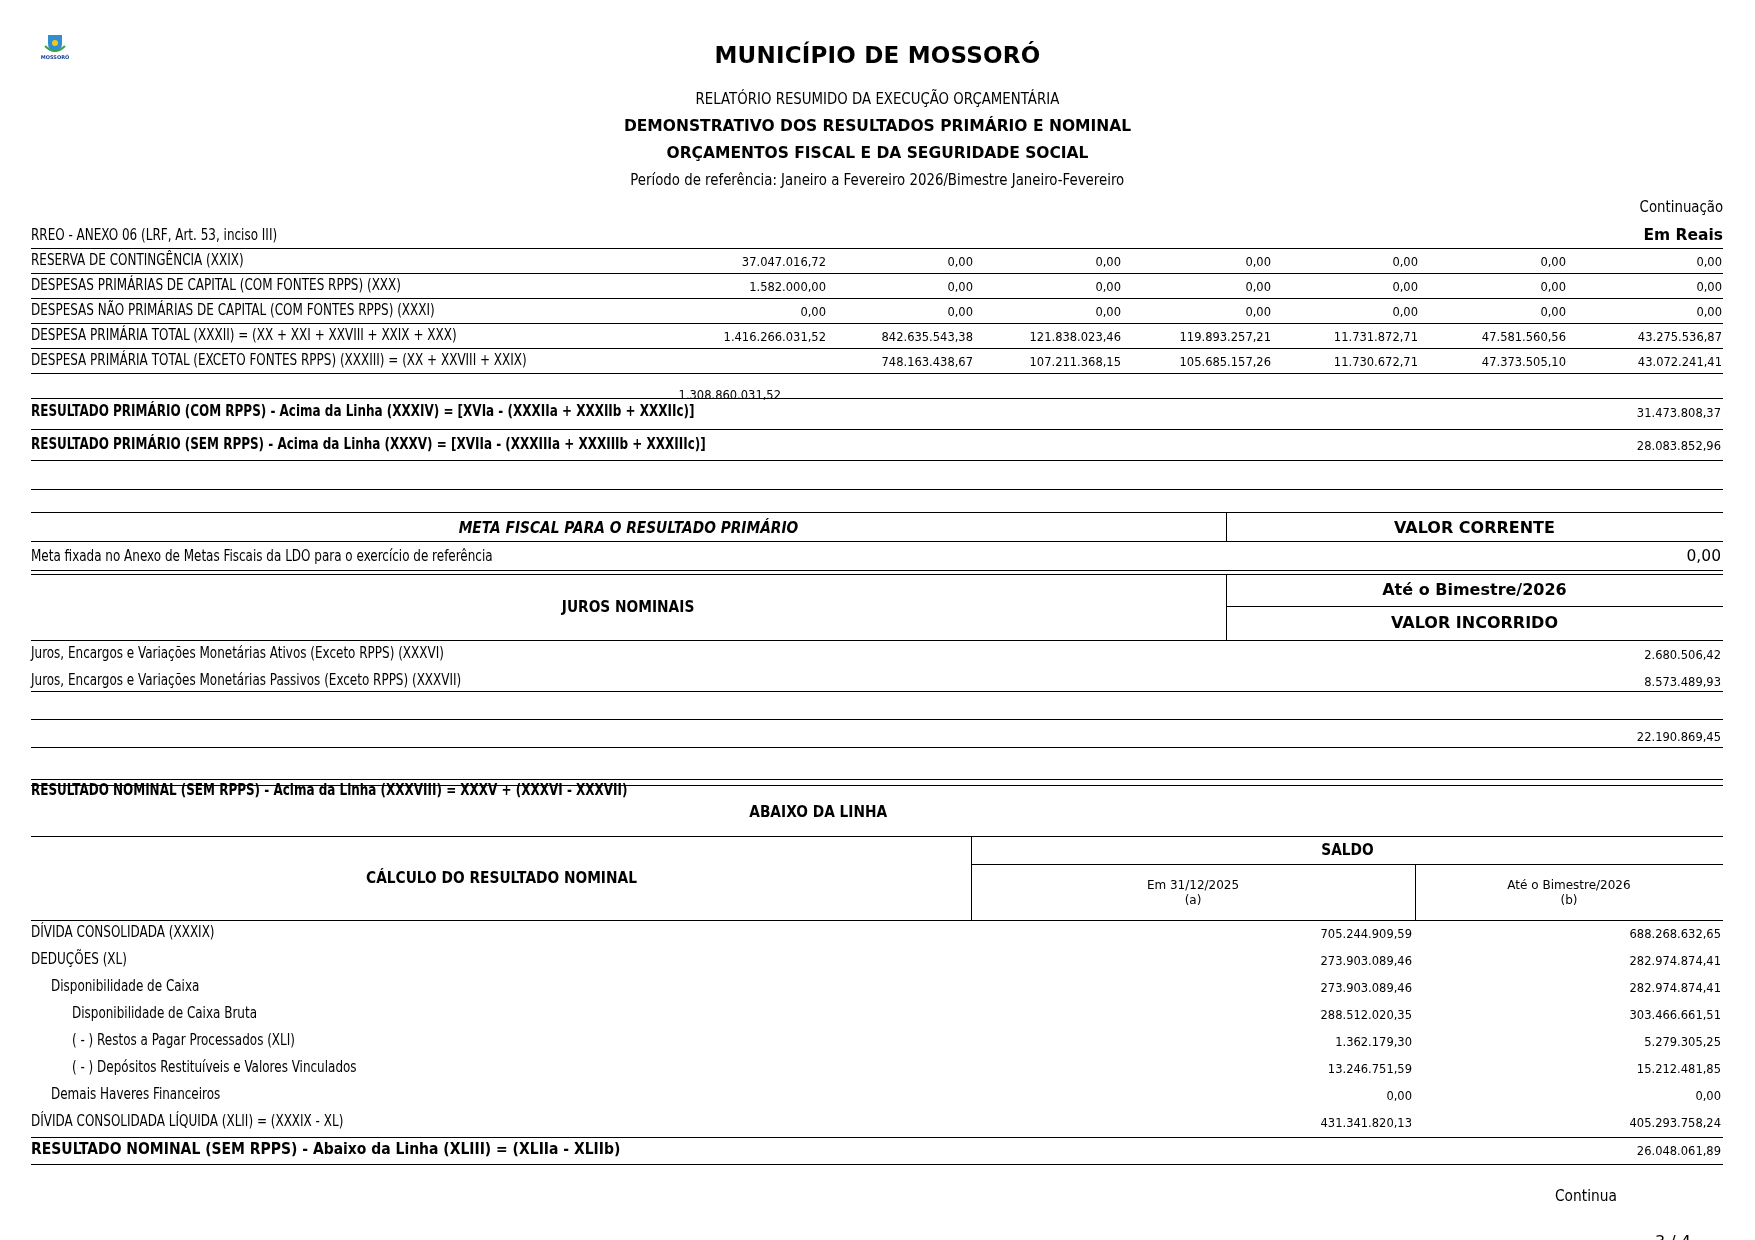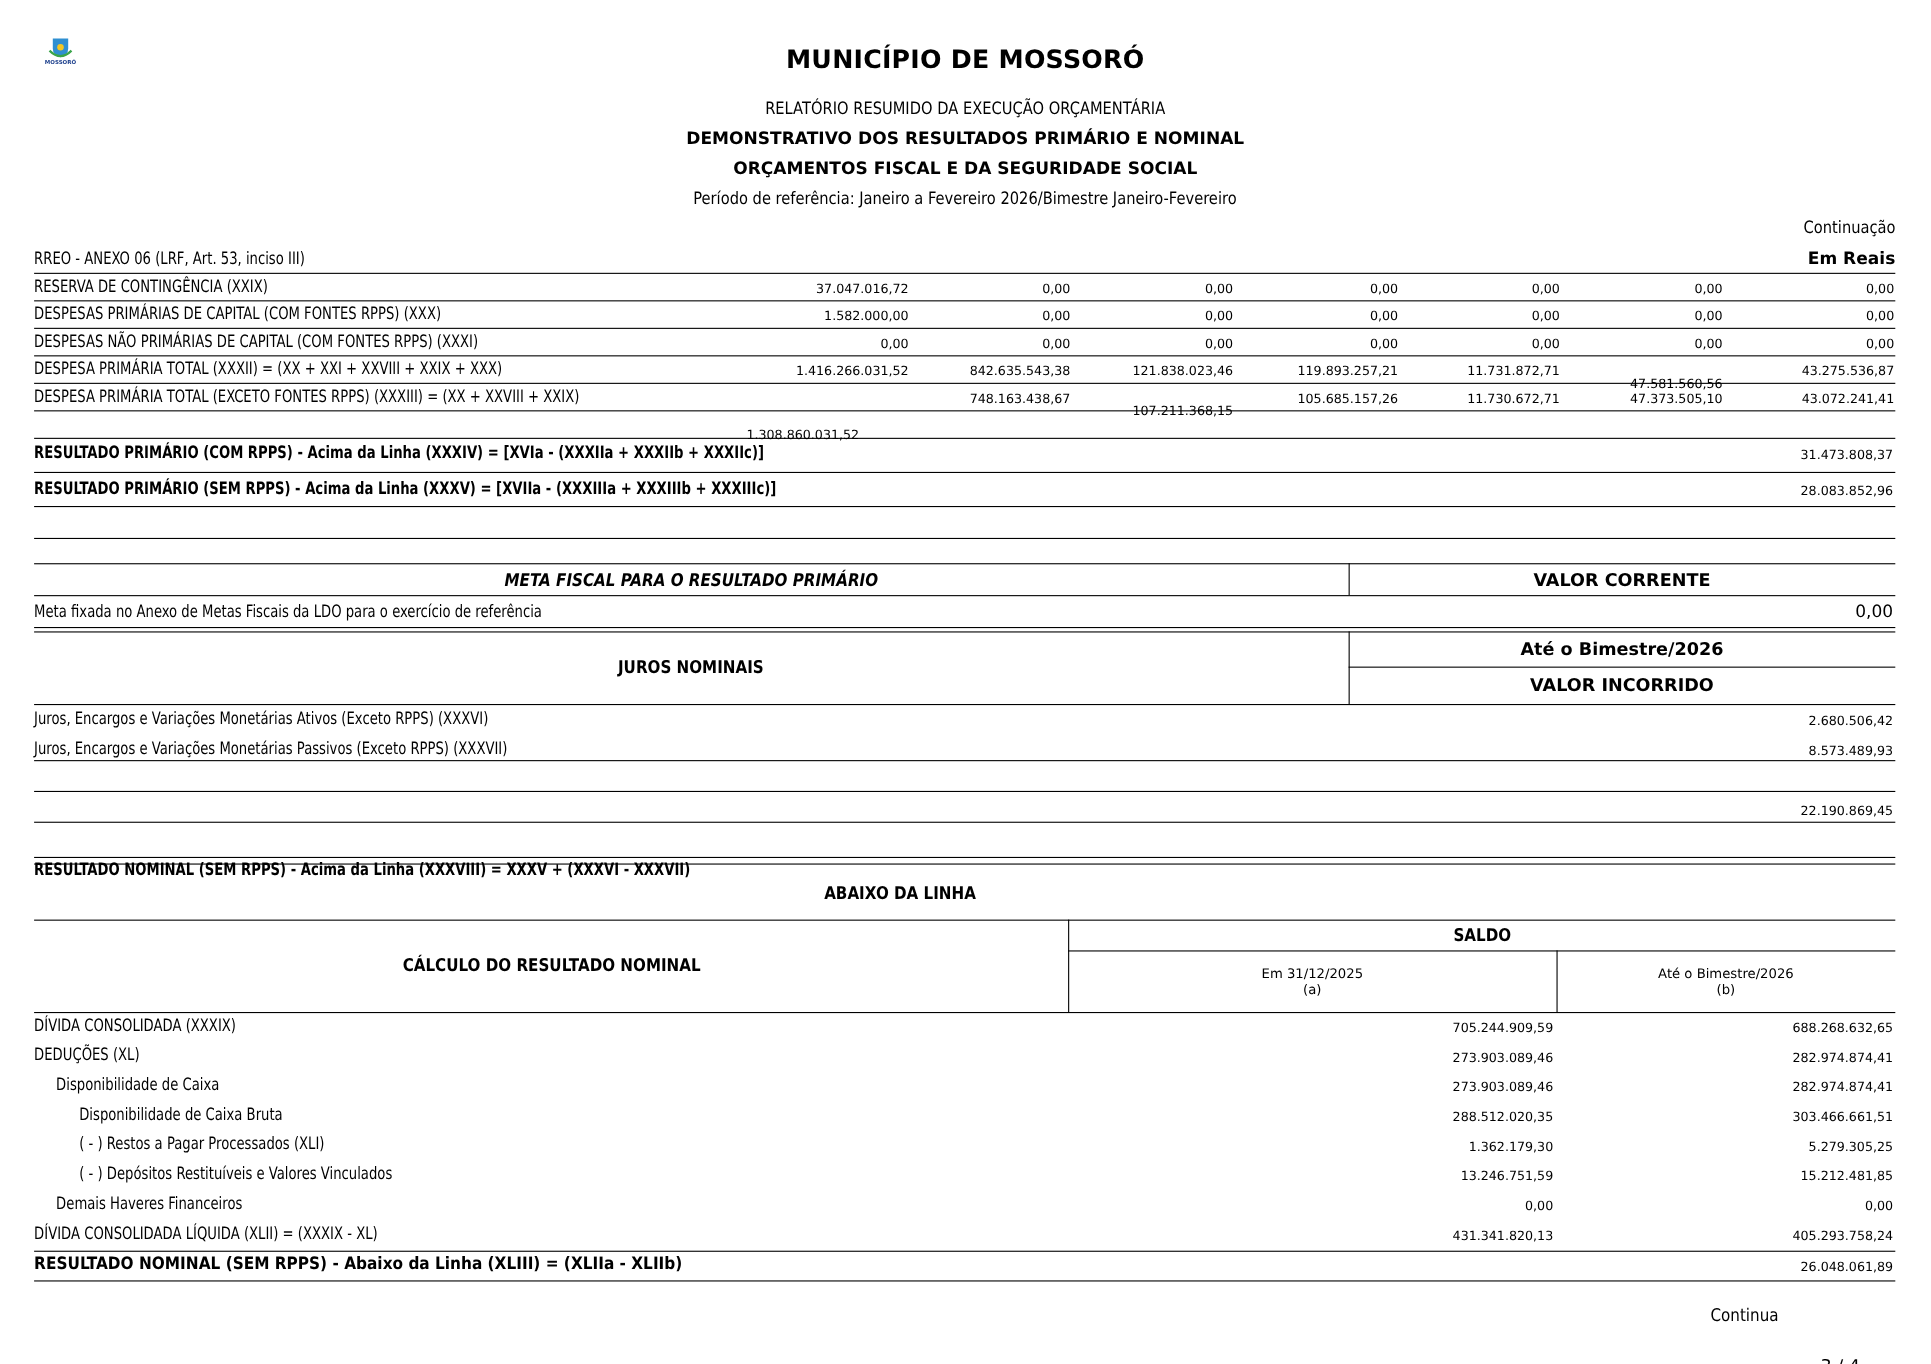--- a/index.html
+++ b/index.html
@@ -74,27 +74,27 @@
     <div class="num" style="top: 305px; right: 337px;">0,00</div>
     <div class="num" style="top: 305px; right: 189px;">0,00</div>
     <div class="num" style="top: 305px; right: 33px;">0,00</div>
     <div class="hl" style="top: 323px;"></div>
     <div class="lbl" style="top: 326px;"><span class="cond">DESPESA PRIMÁRIA TOTAL (XXXII) = (XX + XXI + XXVIII + XXIX + XXX)</span></div>
     <div class="num" style="top: 330px; right: 929px;">1.416.266.031,52</div>
     <div class="num" style="top: 330px; right: 782px;">842.635.543,38</div>
     <div class="num" style="top: 330px; right: 634px;">121.838.023,46</div>
     <div class="num" style="top: 330px; right: 484px;">119.893.257,21</div>
     <div class="num" style="top: 330px; right: 337px;">11.731.872,71</div>
-    <div class="num" style="top: 330px; right: 189px; margin-top: 12px;">47.581.560,56</div>
+    <div class="num" style="top: 330px; right: 189px;">47.581.560,56</div>
     <div class="num" style="top: 330px; right: 33px;">43.275.536,87</div>
     <div class="hl" style="top: 348px;"></div>
     <div class="lbl" style="top: 351px;"><span class="cond">DESPESA PRIMÁRIA TOTAL (EXCETO FONTES RPPS) (XXXIII) = (XX + XXVIII + XXIX)</span></div>
     <div class="num" style="top: 355px; right: 974px; margin-top: 33px;">1.308.860.031,52</div>
     <div class="num" style="top: 355px; right: 782px;">748.163.438,67</div>
-    <div class="num" style="top: 366px; right: 634px; text-align: center;">107.211.368,15</div>
+    <div class="num" style="top: 355px; right: 634px; text-align: center;">107.211.368,15</div>
     <div class="num" style="top: 355px; right: 484px;">105.685.157,26</div>
     <div class="num" style="top: 355px; right: 337px;">11.730.672,71</div>
     <div class="num" style="top: 355px; right: 189px;">47.373.505,10</div>
     <div class="num" style="top: 355px; right: 33px;">43.072.241,41</div>
     <div class="hl" style="top: 373px;"></div>
   </div>
 
 <div class="hl" style="top:398px;"></div>
 <div id="primary-results">
     <div class="lbl bold" style="top: 402px;"><span class="cond">RESULTADO PRIMÁRIO (COM RPPS) - Acima da Linha (XXXIV) = [XVIa - (XXXIIa + XXXIIb + XXXIIc)]</span></div>

